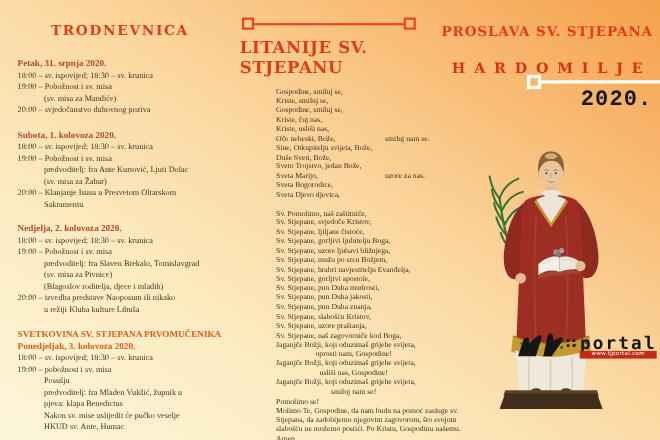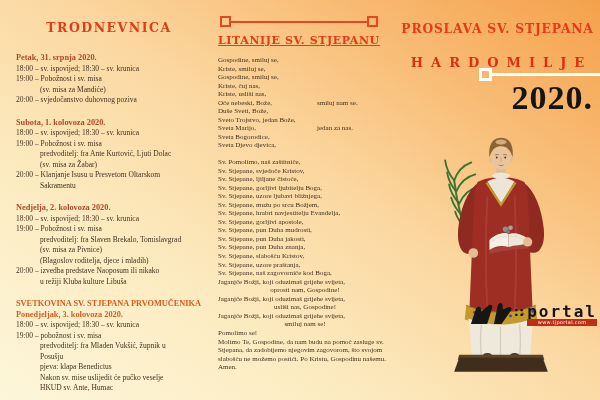--- a/index.html
+++ b/index.html
@@ -16,38 +16,38 @@
   .row.heading:first-child{margin-top:0;}
   .row.feast{font-weight:bold;font-size:8.3px;color:#e05a1a;}
   .row:not(.feast)+.row.feast{margin-top:12px;}
   .row.indent{padding-left:24px;}
 
   
   .col-mid{position:absolute;left:218px;top:13px;width:180px;color:#42301f;}
   .deco{display:flex;align-items:center;width:158px;margin:3px 0 7px 2px;}
   .deco-square{width:7px;height:7px;border:2px solid #e8461f;}
   .deco-rule{flex:1;height:2px;background:#e8461f;}
-  .mid-title{font-family:"DejaVu Serif",serif;font-size:11px;font-weight:bold;letter-spacing:.6px;
-    color:#e23c17;margin:0 0 9px;text-decoration:underline;}
-  .lit{position:relative;font-size:7px;line-height:8.55px;white-space:nowrap;}
+  .mid-title{font-family:"DejaVu Serif",serif;font-size:15px;font-weight:bold;letter-spacing:.6px;
+    color:#e23c17;margin:0 0 9px;}
+  .lit{position:relative;font-size:7px;line-height:8.55px;white-space:nowrap;margin-left:33px;}
   .lit .resp{position:absolute;left:99px;}
   .lit.gap{margin-top:8px;}
   .lit.right{text-align:center;padding-right:6px;}
 
   
   .col-right{position:absolute;left:395px;top:0;width:205px;height:327px;}
   .r-title{position:absolute;top:21px;left:0;width:100%;text-align:center;font-family:"DejaVu Serif",serif;
     font-weight:bold;font-size:12.3px;letter-spacing:.8px;color:#e8391b;white-space:nowrap;}
   .r-sub{position:absolute;top:55px;left:0;width:100%;text-align:center;font-family:"DejaVu Serif",serif;
     font-weight:bold;font-size:13px;letter-spacing:8px;text-indent:8px;color:#db2f16;white-space:nowrap;}
   .r-deco{position:absolute;top:68px;left:84px;right:0;display:flex;align-items:center;}
   .r-square{width:7px;height:7px;border:3px solid #fff;}
   .r-rule{flex:1;height:3px;background:#fff;}
-  .r-year{position:absolute;top:79px;right:7px;font-family:Liberation Serif, serif;font-weight:bold;
-    font-size:34px;color:#151515;letter-spacing:1px;margin-left:11px;}
+  .r-year{position:absolute;top:79px;right:7px;font-family:Liberation Mono, monospace;font-weight:bold;
+    font-size:20px;color:#151515;letter-spacing:1px;margin-left:11px;}
   .statue{position:absolute;left:33px;top:134px;width:146px;height:244px;}
 
   .logo{position:absolute;right:3px;bottom:1px;display:flex;align-items:flex-end;}
   .logo-hands{width:44px;height:29px;margin-right:1px;}
   .logo-sep{font-family:"DejaVu Sans",sans-serif;font-weight:bold;font-size:13px;color:#141414;margin:0 3px 7px 0;}
   .logo-main{display:flex;flex-direction:column;}
   .logo-name{font-family:"DejaVu Sans Mono",monospace;font-weight:bold;font-size:16px;line-height:15px;
     color:#141414;letter-spacing:2px;}
   .logo-url{background:#c32a18;color:#fff;font-family:"DejaVu Sans",sans-serif;font-size:5px;line-height:7px;
     padding:0 2px;text-align:center;letter-spacing:.3px;}
@@ -78,22 +78,22 @@
         <div class="row">19:00 – Pobožnost i sv. misa</div>
         <div class="row indent">predvoditelj: fra Slaven Brekalo, Tomislavgrad</div>
         <div class="row indent">(sv. misa za Pivnice)</div>
         <div class="row indent">(Blagoslov roditelja, djece i mladih)</div>
         <div class="row">20:00 – izvedba predstave Naoposum ili nikako</div>
         <div class="row indent">u režiji Kluba kulture Libuša</div>
         <div class="row feast">SVETKOVINA SV. STJEPANA PRVOMUČENIKA</div>
         <div class="row feast">Ponedjeljak, 3. kolovoza 2020.</div>
         <div class="row">18:00 – sv. ispovijed; 18:30 – sv. krunica</div>
         <div class="row">19:00 – pobožnost i sv. misa</div>
+        <div class="row indent">Posušju</div>
         <div class="row indent">predvoditelj: fra Mladen Vukšić, župnik u</div>
-        <div class="row indent">Posušju</div>
         <div class="row indent">pjeva: klapa Benedictus</div>
         <div class="row indent">Nakon sv. mise uslijedit će pučko veselje</div>
         <div class="row indent">HKUD sv. Ante, Humac</div>
       </div>
   </div>
 
   <div class="col-mid">
     <div class="deco">
       <span class="deco-square"></span>
       <span class="deco-rule"></span>
@@ -101,23 +101,24 @@
     </div>
     <div class="mid-title">LITANIJE SV. STJEPANU</div>
     <div>
 
     <div class="lit"><span>Gospodine, smiluj se,</span></div>
         <div class="lit"><span>Kriste, smiluj se,</span></div>
         <div class="lit"><span>Gospodine, smiluj se,</span></div>
         <div class="lit"><span>Kriste, čuj nas,</span></div>
         <div class="lit"><span>Kriste, usliši nas,</span></div>
         <div class="lit"><span>Oče nebeski, Bože,</span><span class="resp">smiluj nam se.</span></div>
+        <div class="lit"><span>Sine, Otkupitelju svijeta, Bože,</span></div>
         <div class="lit"><span>Duše Sveti, Bože,</span></div>
         <div class="lit"><span>Sveto Trojstvo, jedan Bože,</span></div>
-        <div class="lit"><span>Sveta Marijo,</span><span class="resp">jedan za nas.</span></div>
+        <div class="lit"><span>Sveta Marijo,</span><span class="resp">uzore za nas.</span></div>
         <div class="lit"><span>Sveta Bogorodice,</span></div>
         <div class="lit"><span>Sveta Djevo djevica,</span></div>
         <div class="lit gap"><span>Sv. Pomolimo, naš zaštitniče,</span></div>
         <div class="lit"><span>Sv. Stjepane, svjedoče Kristov,</span></div>
         <div class="lit"><span>Sv. Stjepane, ljiljane čistoće,</span></div>
         <div class="lit"><span>Sv. Stjepane, gorljivi ljubitelju Boga,</span></div>
         <div class="lit"><span>Sv. Stjepane, uzore ljubavi bližnjega,</span></div>
         <div class="lit"><span>Sv. Stjepane, mužu po srcu Božjem,</span></div>
         <div class="lit"><span>Sv. Stjepane, hrabri navjestitelju Evanđelja,</span></div>
         <div class="lit"><span>Sv. Stjepane, gorljivi apostole,</span></div>

